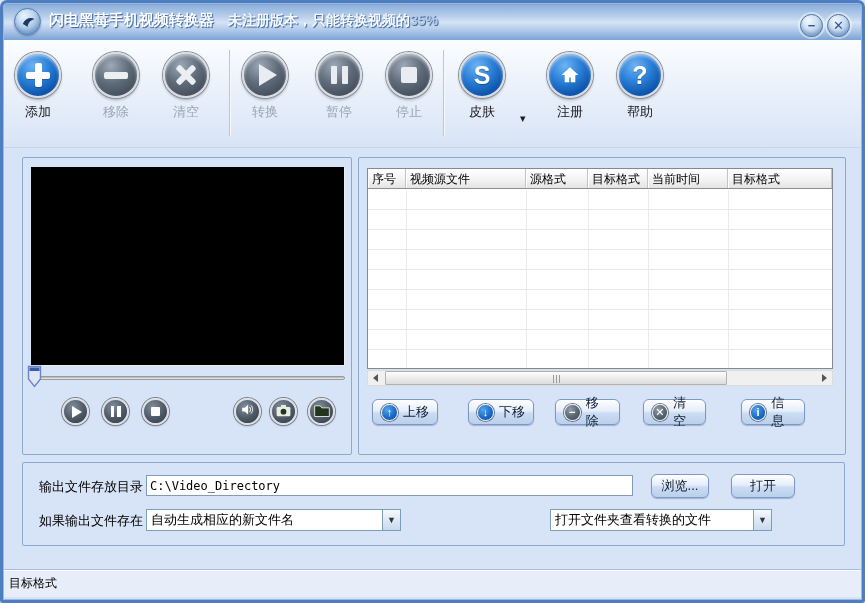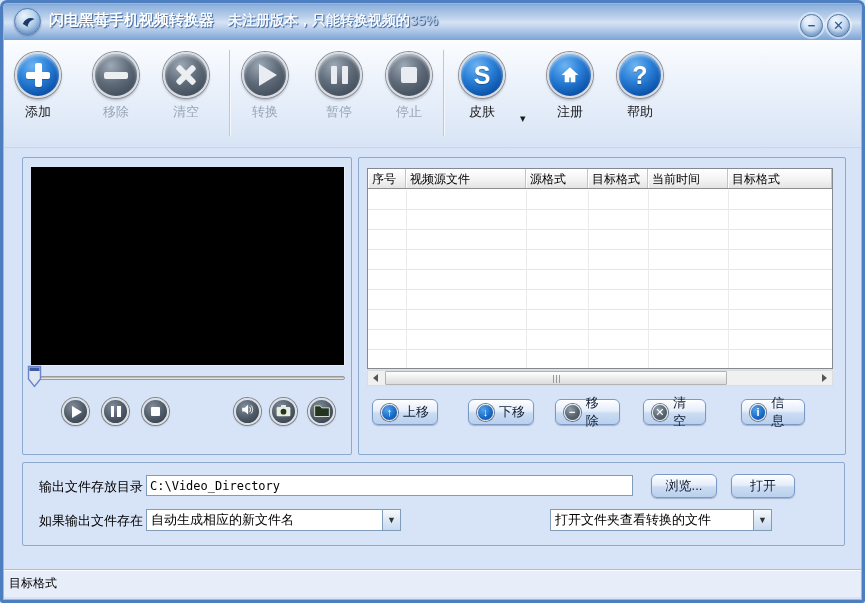--- a/index.html
+++ b/index.html
@@ -293,21 +293,21 @@
     </div>
     <div class="abtn" style="left:382px;width:64px">
       <span class="mi blue">i</span>
       <span>信息</span>
     </div>
   </div>
 
   <div class="bottom">
     <span class="flabel" style="left:16px;top:15px">输出文件存放目录：</span>
     <input class="dirinput" type="text" value="C:\Video_Directory" style="">
-    <div class="sbtn" style="left:628px;width:66px">
+    <div class="sbtn" style="left:628px;width:58px">
         <span>浏览...</span>
       </div>
     <div class="sbtn" style="left:708px;width:64px">
         <span>打开</span>
       </div>
 
     <span class="flabel" style="left:16px;top:49px">如果输出文件存在：</span>
     <div class="combo" style="left:123px;top:46px;width:255px">
       <span class="combo-text">自动生成相应的新文件名</span>
       <span class="combo-btn">▼</span>

